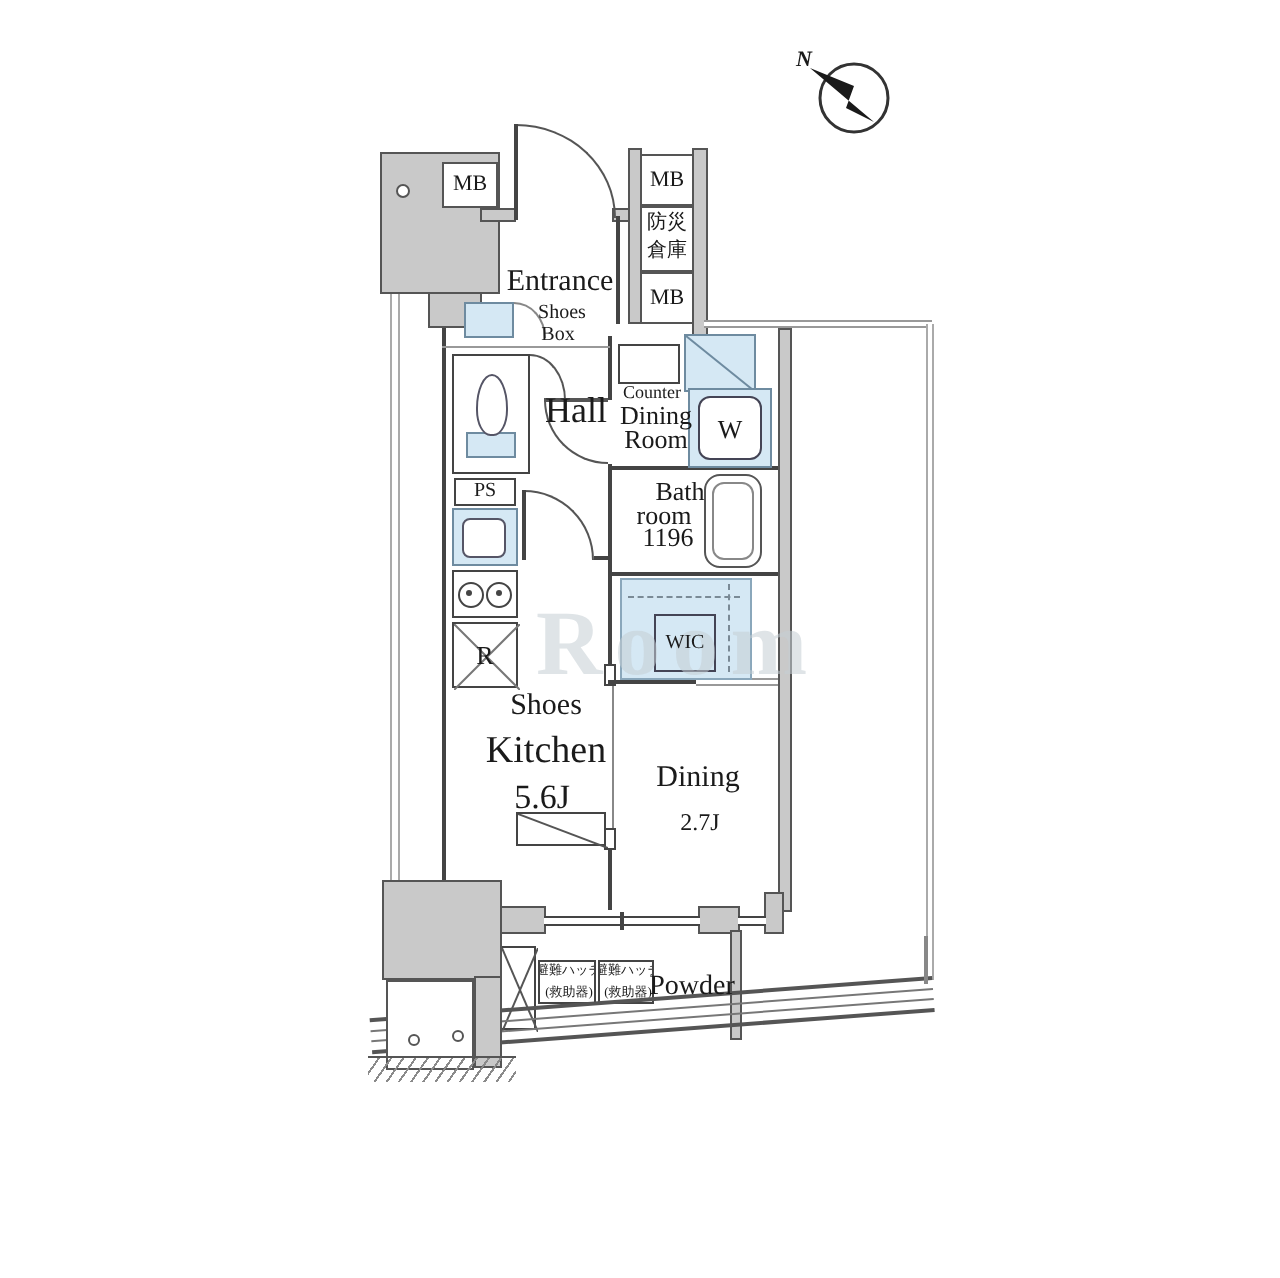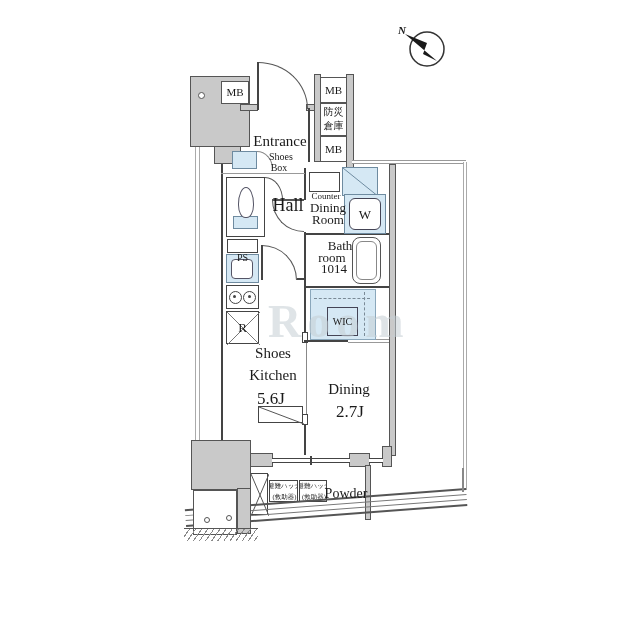--- a/index.html
+++ b/index.html
@@ -89,21 +89,21 @@
   <div class="abs label" style="left:264px;top:151px;width:34px;height:11px;font-size:10px;">Shoes</div>
   <div class="abs label" style="left:264px;top:162px;width:30px;height:11px;font-size:10px;">Box</div>
   <div class="abs label" style="left:270px;top:197px;width:36px;height:16px;font-size:18px;">Hall</div>
 
   <div class="abs room" style="left:226px;top:177px;width:39px;height:60px;"></div>
   <div class="abs blue" style="left:233px;top:216px;width:25px;height:13px;"></div>
   <div class="abs" style="left:238px;top:187px;width:16px;height:31px;background:#fff;border:1px solid #556;border-radius:50% 50% 45% 45% / 55% 55% 42% 42%;"></div>
   <div class="abs arc-tr" style="left:265px;top:177px;width:18px;height:23px;"></div>
 
   <div class="abs whitebox" style="left:227px;top:239px;width:31px;height:14px;border-color:#444;"></div>
-  <div class="abs label" style="left:227px;top:239px;width:31px;height:14px;font-size:10px;margin-top:12px;">PS</div>
+  <div class="abs label" style="left:227px;top:239px;width:31px;height:14px;font-size:10px;">PS</div>
   <div class="abs blue" style="left:226px;top:254px;width:33px;height:29px;"></div>
   <div class="abs" style="left:231px;top:259px;width:22px;height:20px;background:#fff;border:1px solid #556;border-radius:4px;"></div>
   <div class="abs whitebox" style="left:226px;top:285px;width:33px;height:24px;border-color:#444;display:flex;align-items:center;justify-content:space-evenly;" from="">
     <span class="burner"></span>
     <span class="burner"></span>
   </div>
   <div class="abs whitebox" style="left:226px;top:311px;width:33px;height:33px;border-color:#444;">
     <svg width="33" height="33" viewBox="0 0 33 33">
       <line x1="0" y1="0" x2="33" y2="33" stroke="#777" stroke-width="1"></line>
       <line x1="33" y1="0" x2="0" y2="33" stroke="#777" stroke-width="1"></line>
@@ -127,38 +127,38 @@
   <div class="abs label" style="left:349px;top:198px;width:32px;height:32px;font-size:13px;">W</div>
   <div class="abs label" style="left:305px;top:191px;width:42px;height:10px;font-size:9px;">Counter</div>
   <div class="abs label" style="left:305px;top:201px;width:46px;height:13px;font-size:13px;">Dining</div>
   <div class="abs label" style="left:307px;top:213px;width:42px;height:13px;font-size:13px;">Room</div>
 
   <div class="abs" style="left:352px;top:237px;width:29px;height:47px;background:#fff;border:1px solid #555;border-radius:8px;">
     <div style="position:absolute;left:3px;top:3px;right:3px;bottom:3px;border:1px solid #888;border-radius:6px;"></div>
   </div>
   <div class="abs label" style="left:322px;top:239px;width:36px;height:12px;font-size:13px;">Bath</div>
   <div class="abs label" style="left:314px;top:251px;width:36px;height:12px;font-size:13px;">room</div>
-  <div class="abs label" style="left:316px;top:262px;width:36px;height:13px;font-size:13px;">1014</div>
+  <div class="abs label" style="left:316px;top:262px;width:36px;height:13px;font-size:13px;">1196</div>
 
   <div class="abs blue" style="left:310px;top:289px;width:66px;height:51px;border-color:#8aa7bb;"></div>
   <div class="abs dashedh" style="left:314px;top:298px;width:56px;height:0;"></div>
   <div class="abs dashedv" style="left:364px;top:292px;width:0;height:44px;"></div>
   <div class="abs" style="left:327px;top:307px;width:31px;height:29px;border:1px solid #445;"></div>
   <div class="abs label" style="left:327px;top:307px;width:31px;height:29px;font-size:10px;">WIC</div>
 
   <div class="abs label" style="left:248px;top:346px;width:50px;height:15px;font-size:15px;">Shoes</div>
-  <div class="abs label" style="left:246px;top:368px;width:54px;height:15px;font-size:15px;">Kitchen</div>
+  <div class="abs label" style="left:246px;top:368px;width:54px;height:15px;font-size:19px;">Kitchen</div>
   <div class="abs label" style="left:252px;top:390px;width:38px;height:17px;font-size:17px;">5.6J</div>
   <div class="abs whitebox" style="left:258px;top:406px;width:45px;height:17px;border-color:#444;">
     <svg width="45" height="17" viewBox="0 0 45 17">
         <line x1="0" y1="0" x2="45" y2="17" stroke="#555" stroke-width="1"></line>
       </svg>
   </div>
   <div class="abs label" style="left:320px;top:382px;width:58px;height:15px;font-size:15px;">Dining</div>
-  <div class="abs label" style="left:330px;top:402px;width:40px;height:18px;font-size:17px;">2.7J</div>
+  <div class="abs label" style="left:330px;top:402px;width:40px;height:18px;font-size:12px;">2.7J</div>
 
   <div class="abs wall" style="left:365px;top:465px;width:6px;height:55px;"></div>
   <div class="abs whitebox" style="left:250px;top:473px;width:18px;height:42px;border-color:#444;">
     <svg width="18" height="42" viewBox="0 0 18 42">
       <line x1="0" y1="0" x2="18" y2="42" stroke="#555" stroke-width="1"></line>
       <line x1="18" y1="0" x2="0" y2="42" stroke="#555" stroke-width="1"></line>
     </svg>
   </div>
   <div class="abs whitebox" style="left:269px;top:480px;width:29px;height:22px;border-color:#444;overflow:hidden;">
     <div class="label" style="width:29px;height:11px;font-size:6.5px;">避難ハッチ</div>

